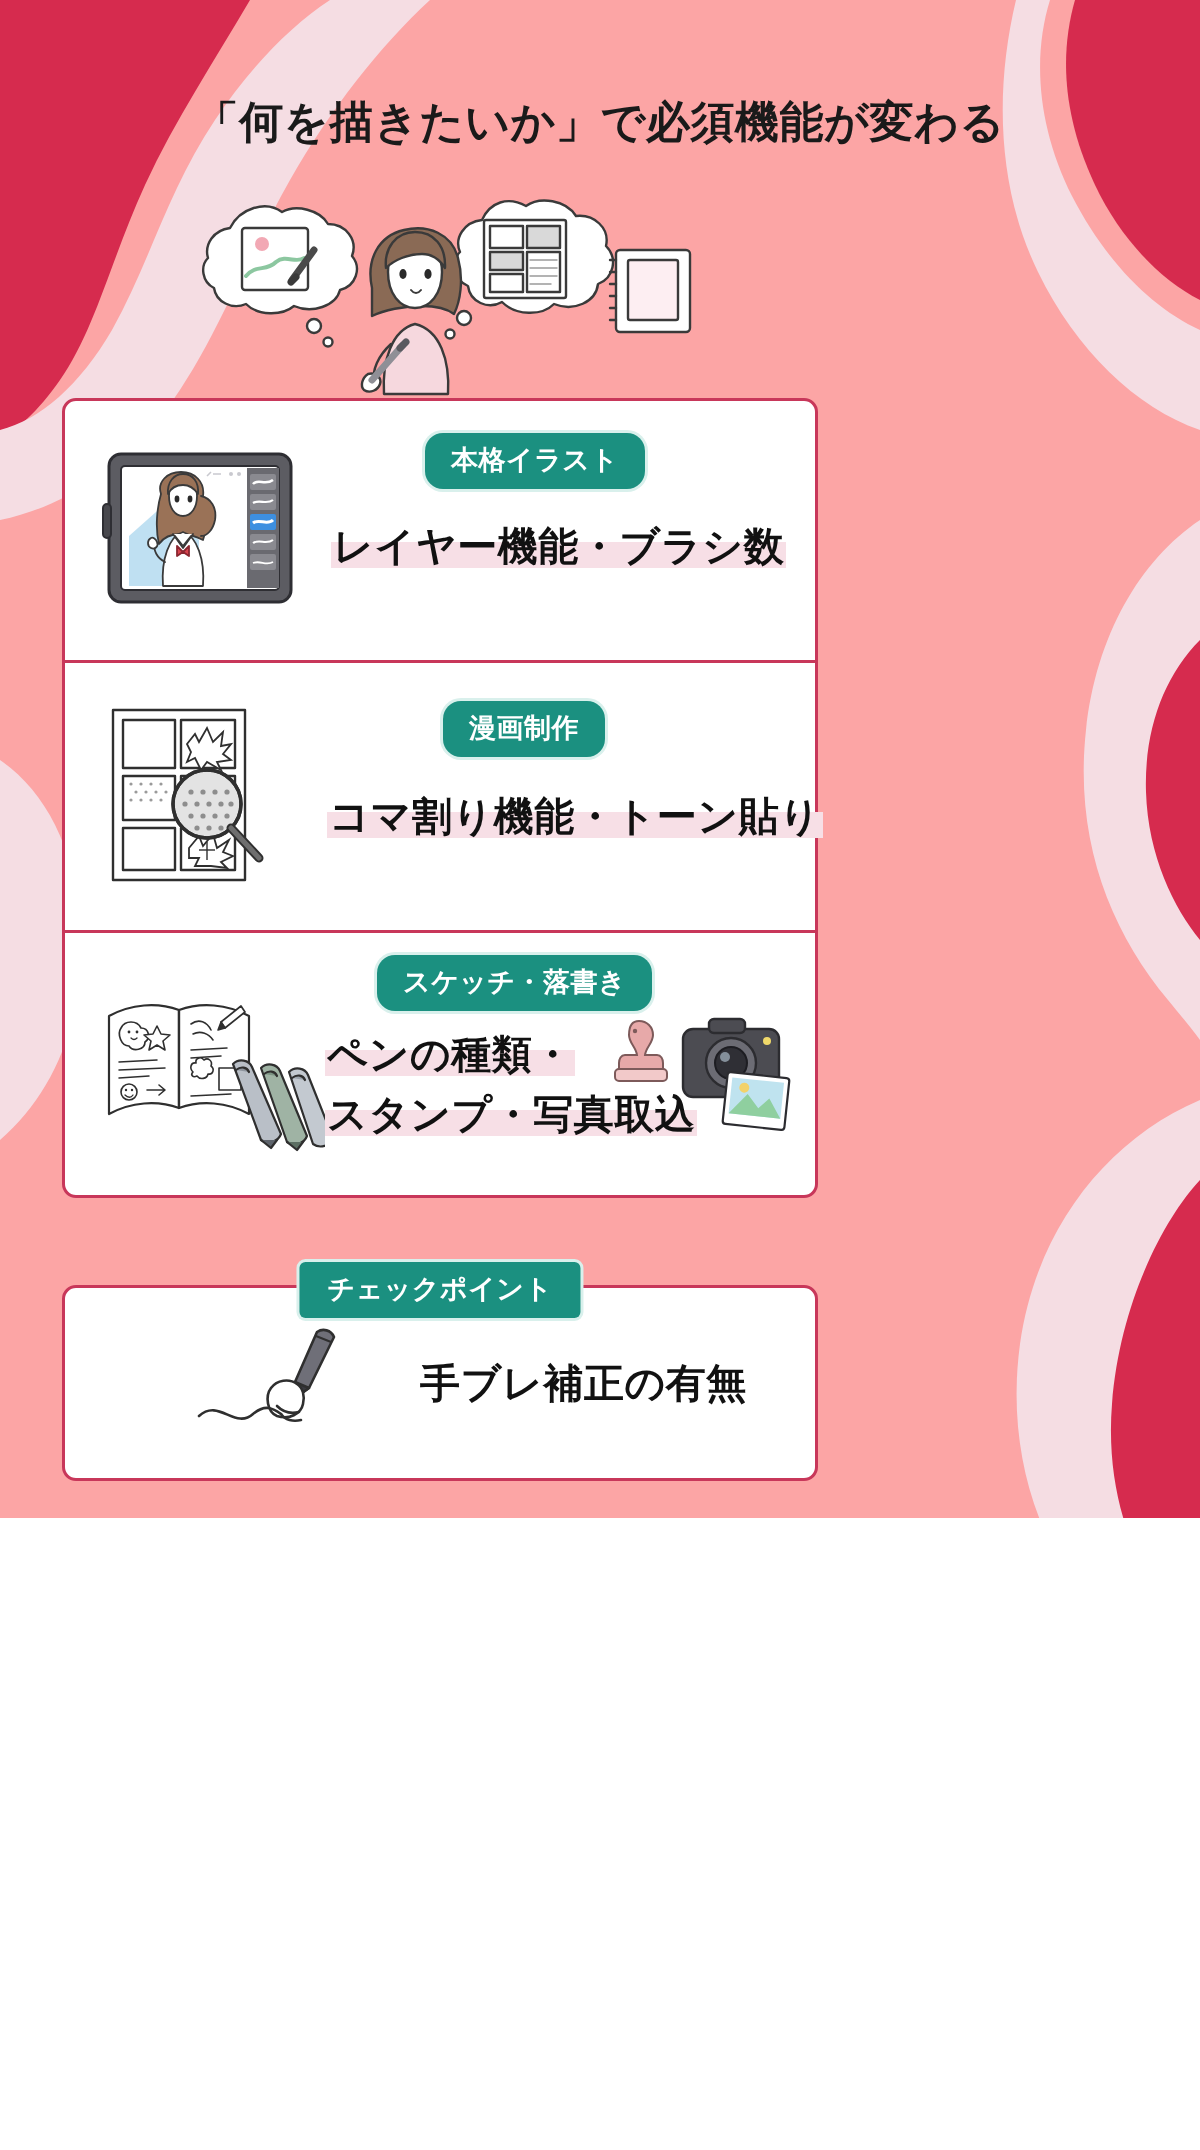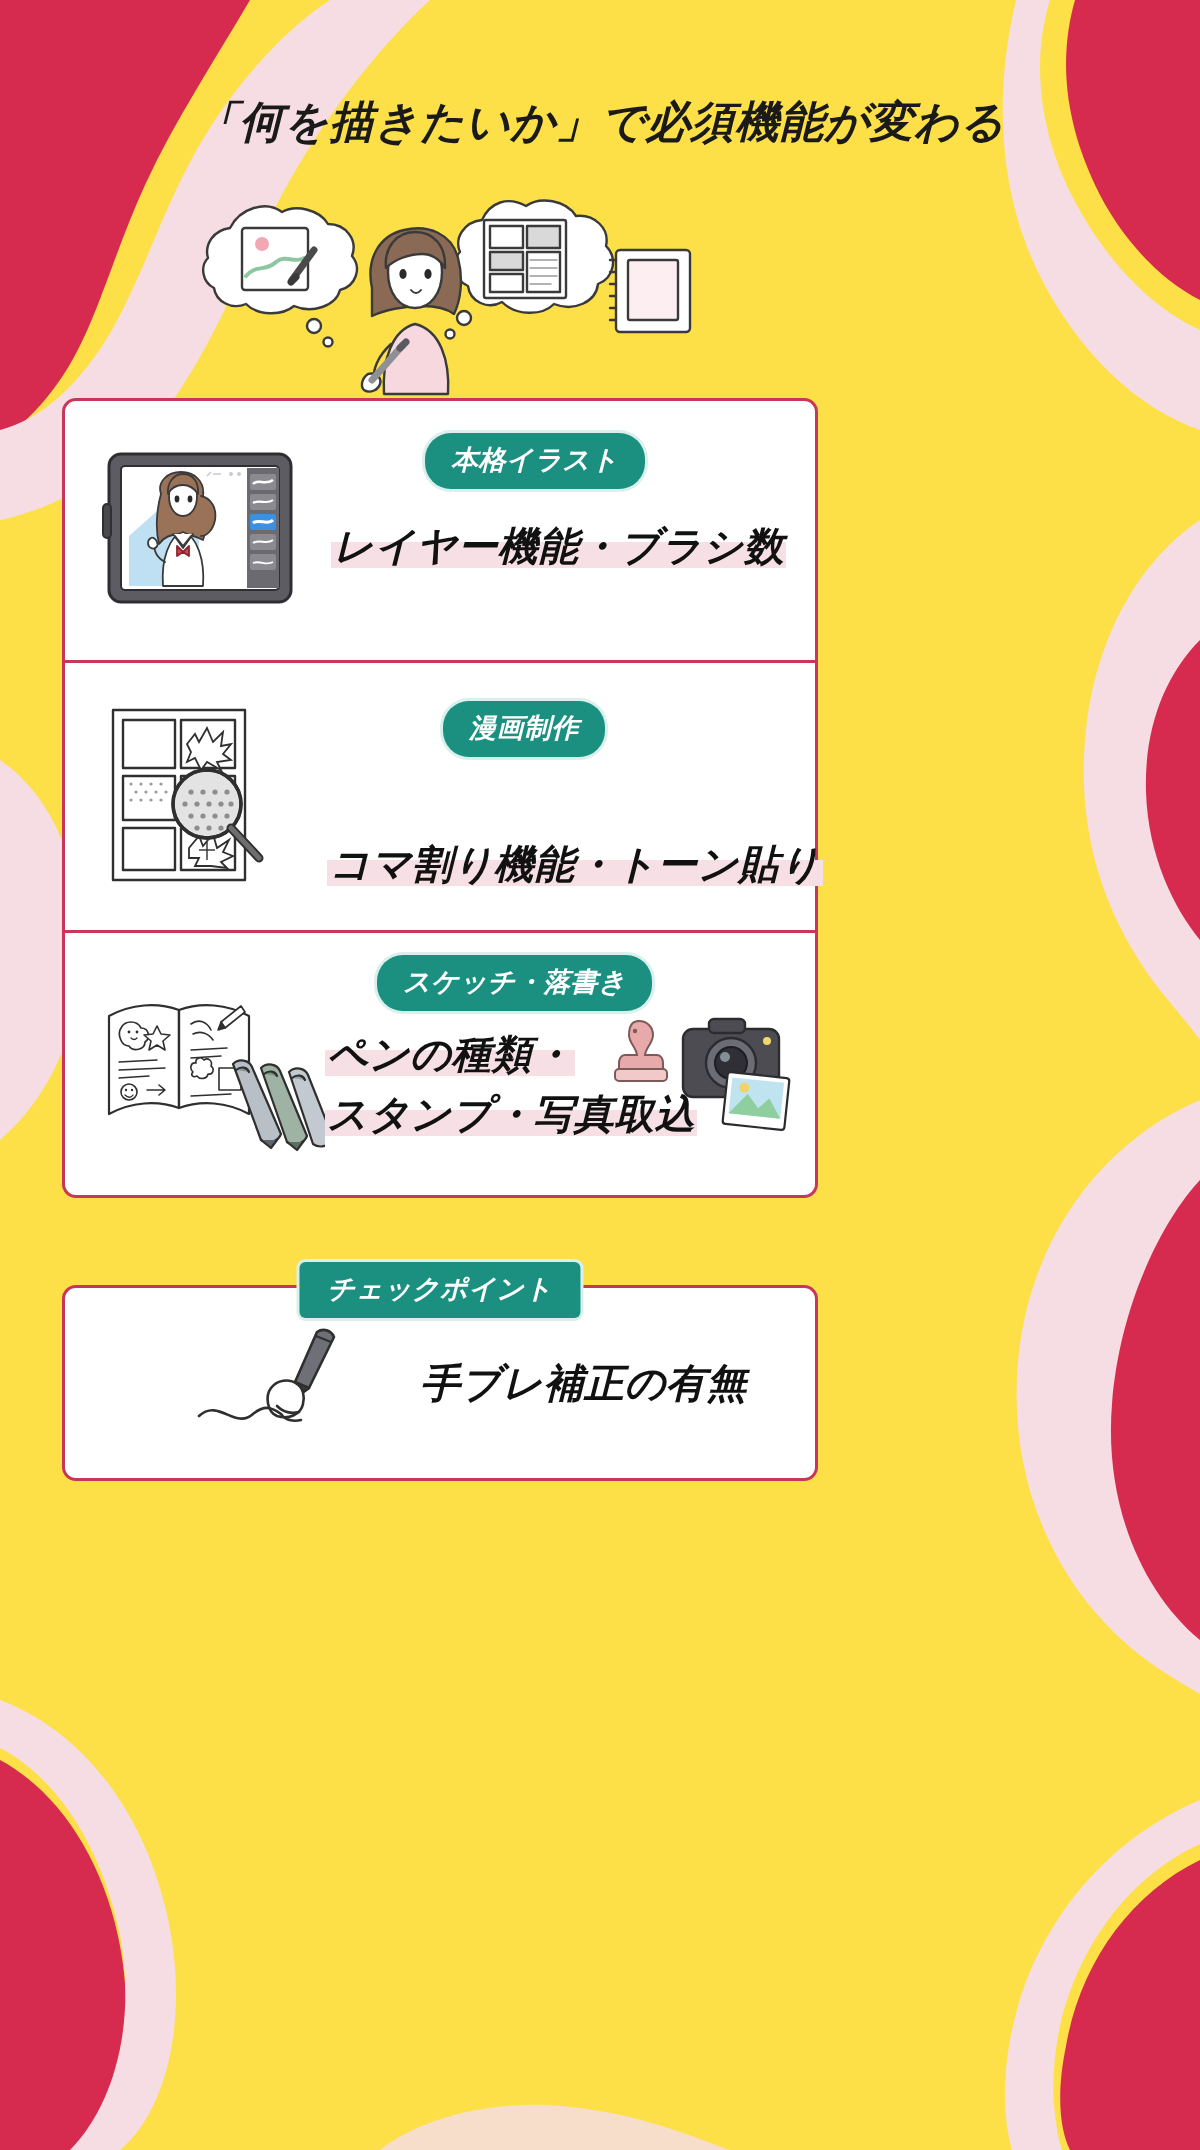--- a/index.html
+++ b/index.html
@@ -3,21 +3,21 @@
 <meta charset="utf-8">
 <style>
   html,body{margin:0;padding:0;}
   body{
     width:1200px;height:2150px;
     background:#ffffff;
     font-family:"Liberation Sans","DejaVu Sans",sans-serif;
     overflow:hidden;
     position:relative;
   }
-  #stage{position:relative;width:1200px;height:2150px;overflow:hidden;background:#fde047;font-style:italic;}
+  #stage{position:relative;width:1200px;height:1518px;overflow:hidden;background:#fca5a5;}
 
   
   .bg-layer{position:absolute;inset:0;overflow:hidden;pointer-events:none;}
 
   
   .title{
     position:absolute;left:0;top:96px;width:1200px;
     text-align:center;
     font-size:44px;font-weight:bold;color:#1a1a1a;
     letter-spacing:0.5px;
@@ -43,21 +43,21 @@
   .row-art{position:absolute;left:30px;top:50%;transform:translateY(-50%);}
   .row-body{position:absolute;left:250px;right:0;top:0;height:100%;}
 
   .badge{
     position:absolute;
     display:inline-block;
     background:#1b9080;
     color:#ffffff;
     font-size:27px;font-weight:bold;
     padding:9px 26px 11px 26px;
-    border-radius:26px;
+    border-radius:18px;
     white-space:nowrap;
     letter-spacing:0.5px;
     box-shadow:0 0 0 3px #d9f0ec;
   }
 
   .hl{
     position:absolute;
     font-size:40px;font-weight:bold;color:#111111;
     white-space:nowrap;
     letter-spacing:0.5px;
@@ -348,21 +348,21 @@
             <circle cx="112" cy="104" r="34" fill="none" stroke="#2f2f2f" stroke-width="3.4"></circle>
 
             <path d="M136,128 L164,158" stroke="#2f2f2f" stroke-width="9" stroke-linecap="round"></path>
             <path d="M136,128 L164,158" stroke="#6e6e6e" stroke-width="5" stroke-linecap="round"></path>
           </g>
         </svg>
       </div>
 
       <div class="row-body">
         <div class="badge" style="left:128px;top:38px;">漫画制作</div>
-        <div class="hl" style="left:12px;top:128px;margin-top:48px;">
+        <div class="hl" style="left:12px;top:128px;">
           <span class="mark">コマ割り機能・トーン貼り</span>
         </div>
       </div>
     </div>
 
     <div class="row r3">
 
       <div class="row-art">
         <svg width="230" height="180" viewBox="0 0 230 180" xmlns="http://www.w3.org/2000/svg">
           <g stroke="#2f2f2f" stroke-width="2.2" fill="#ffffff" stroke-linejoin="round" stroke-linecap="round">

